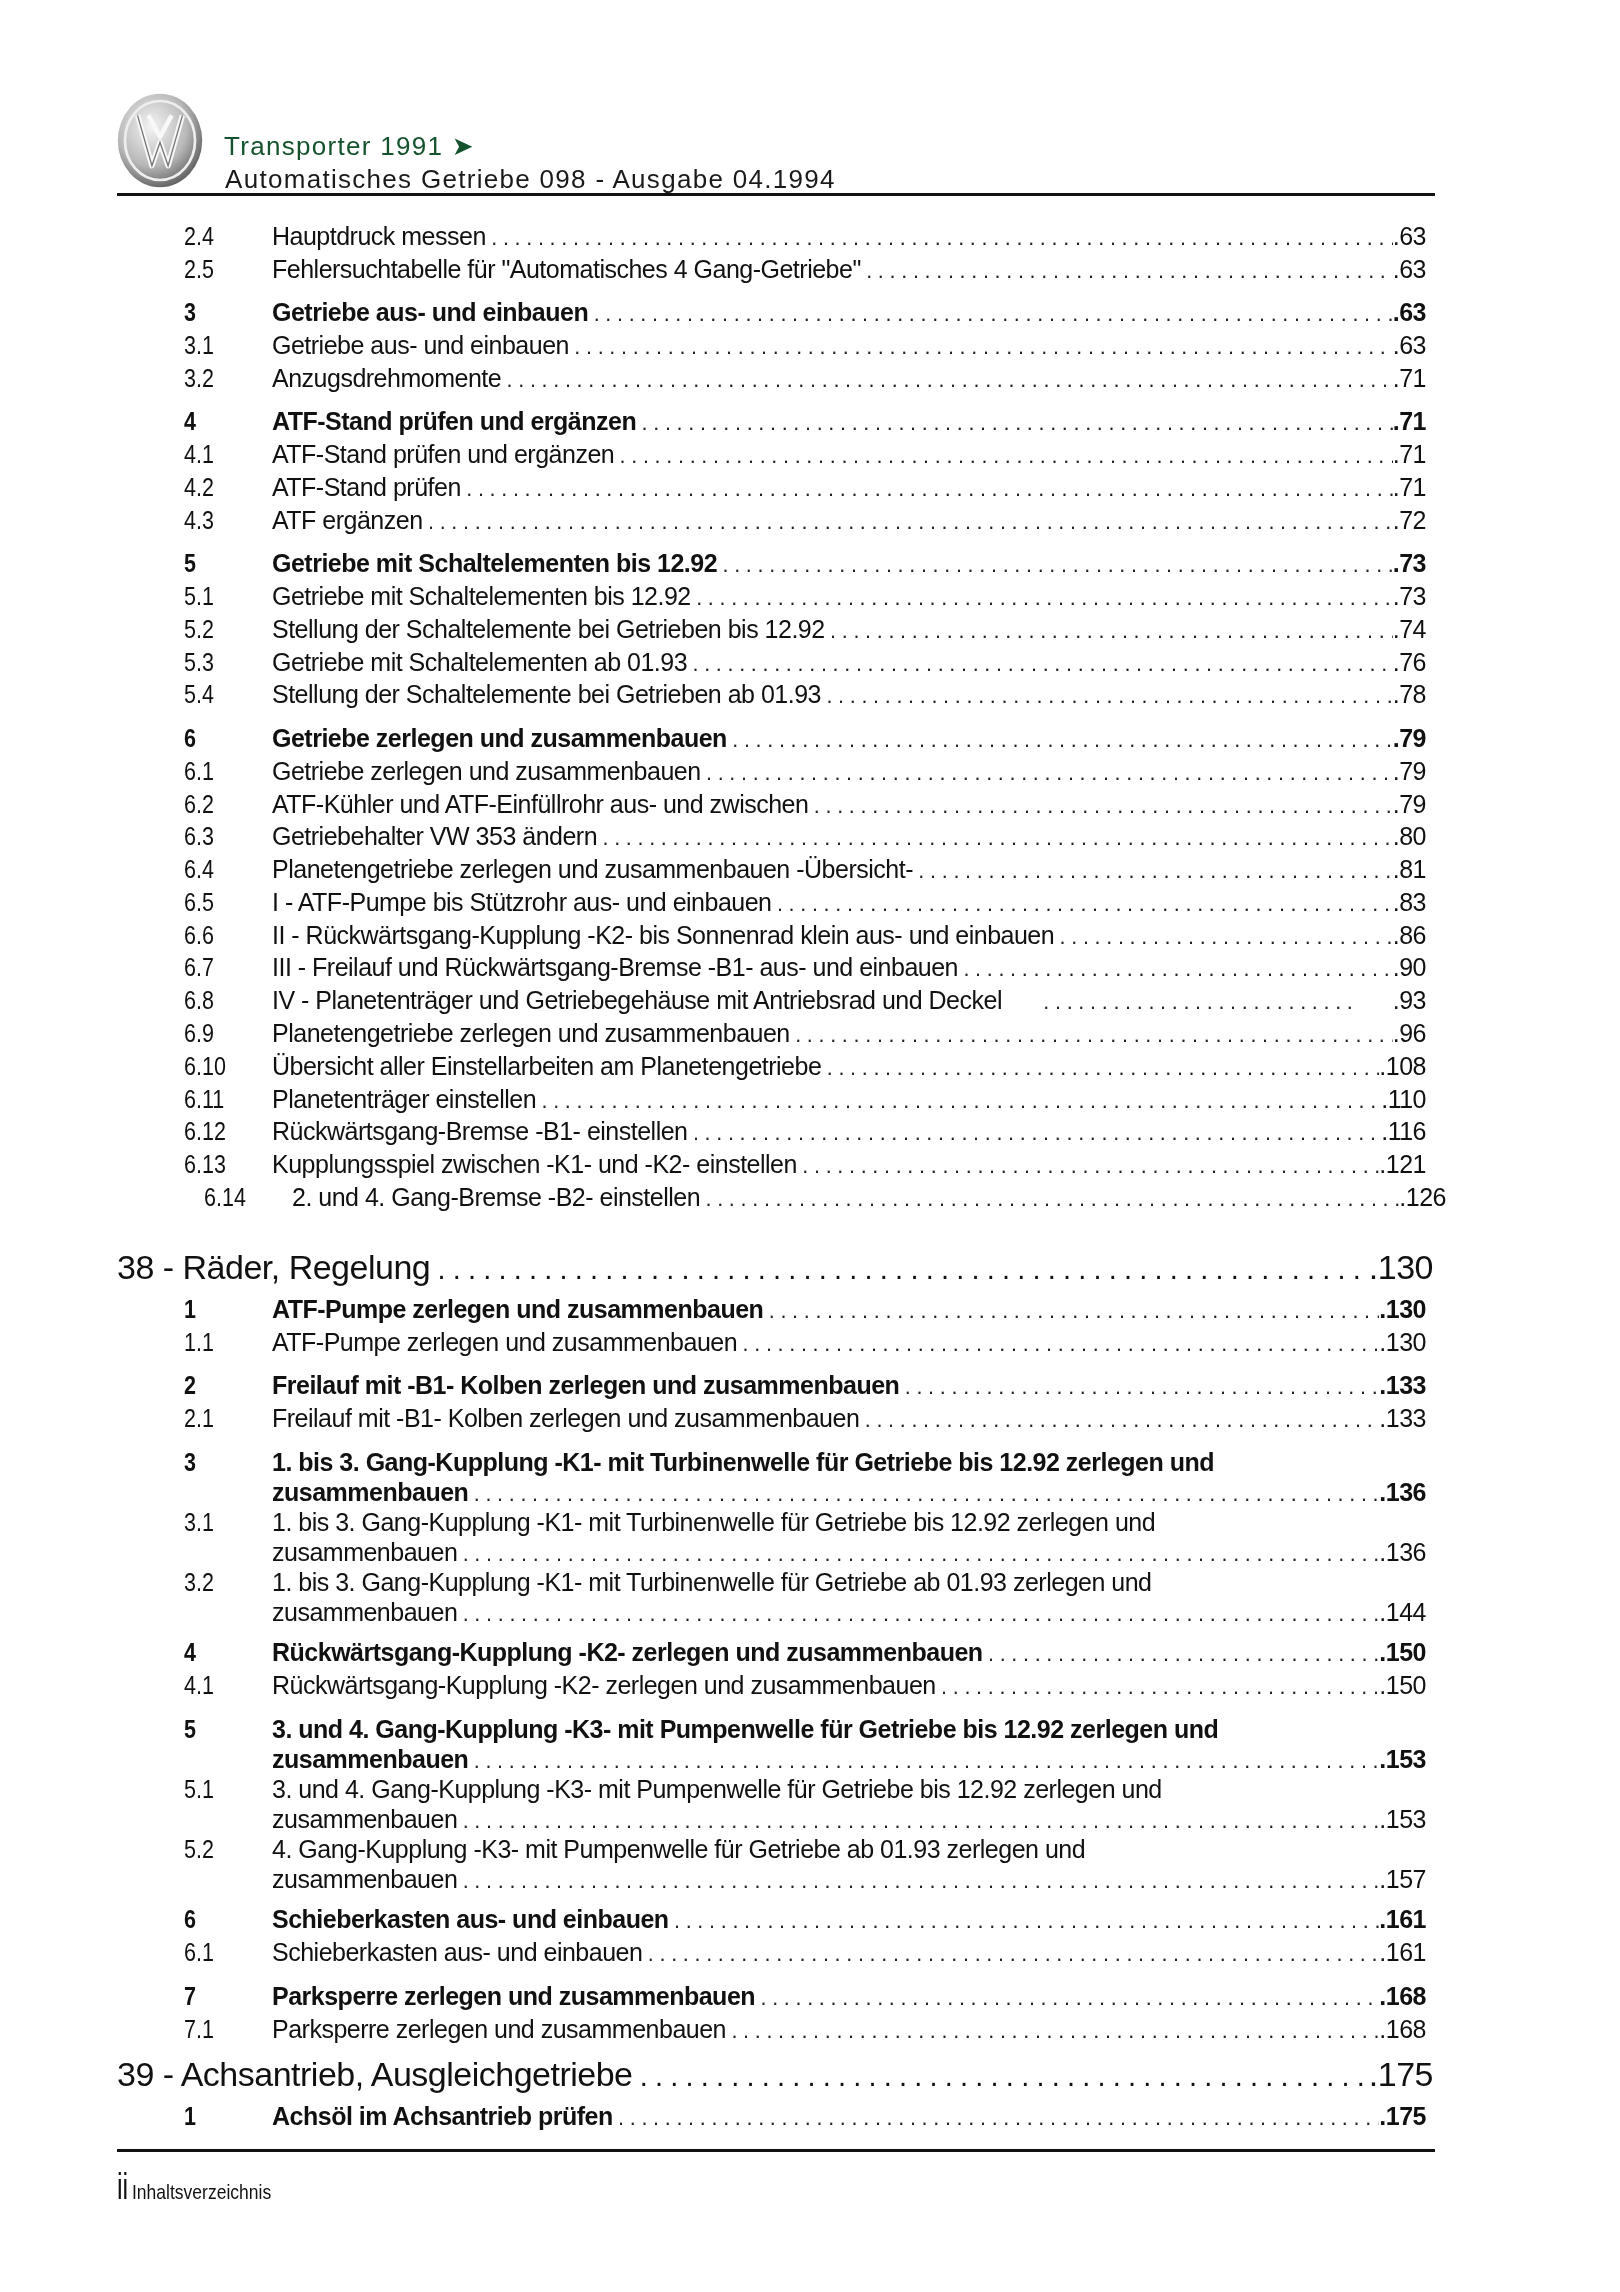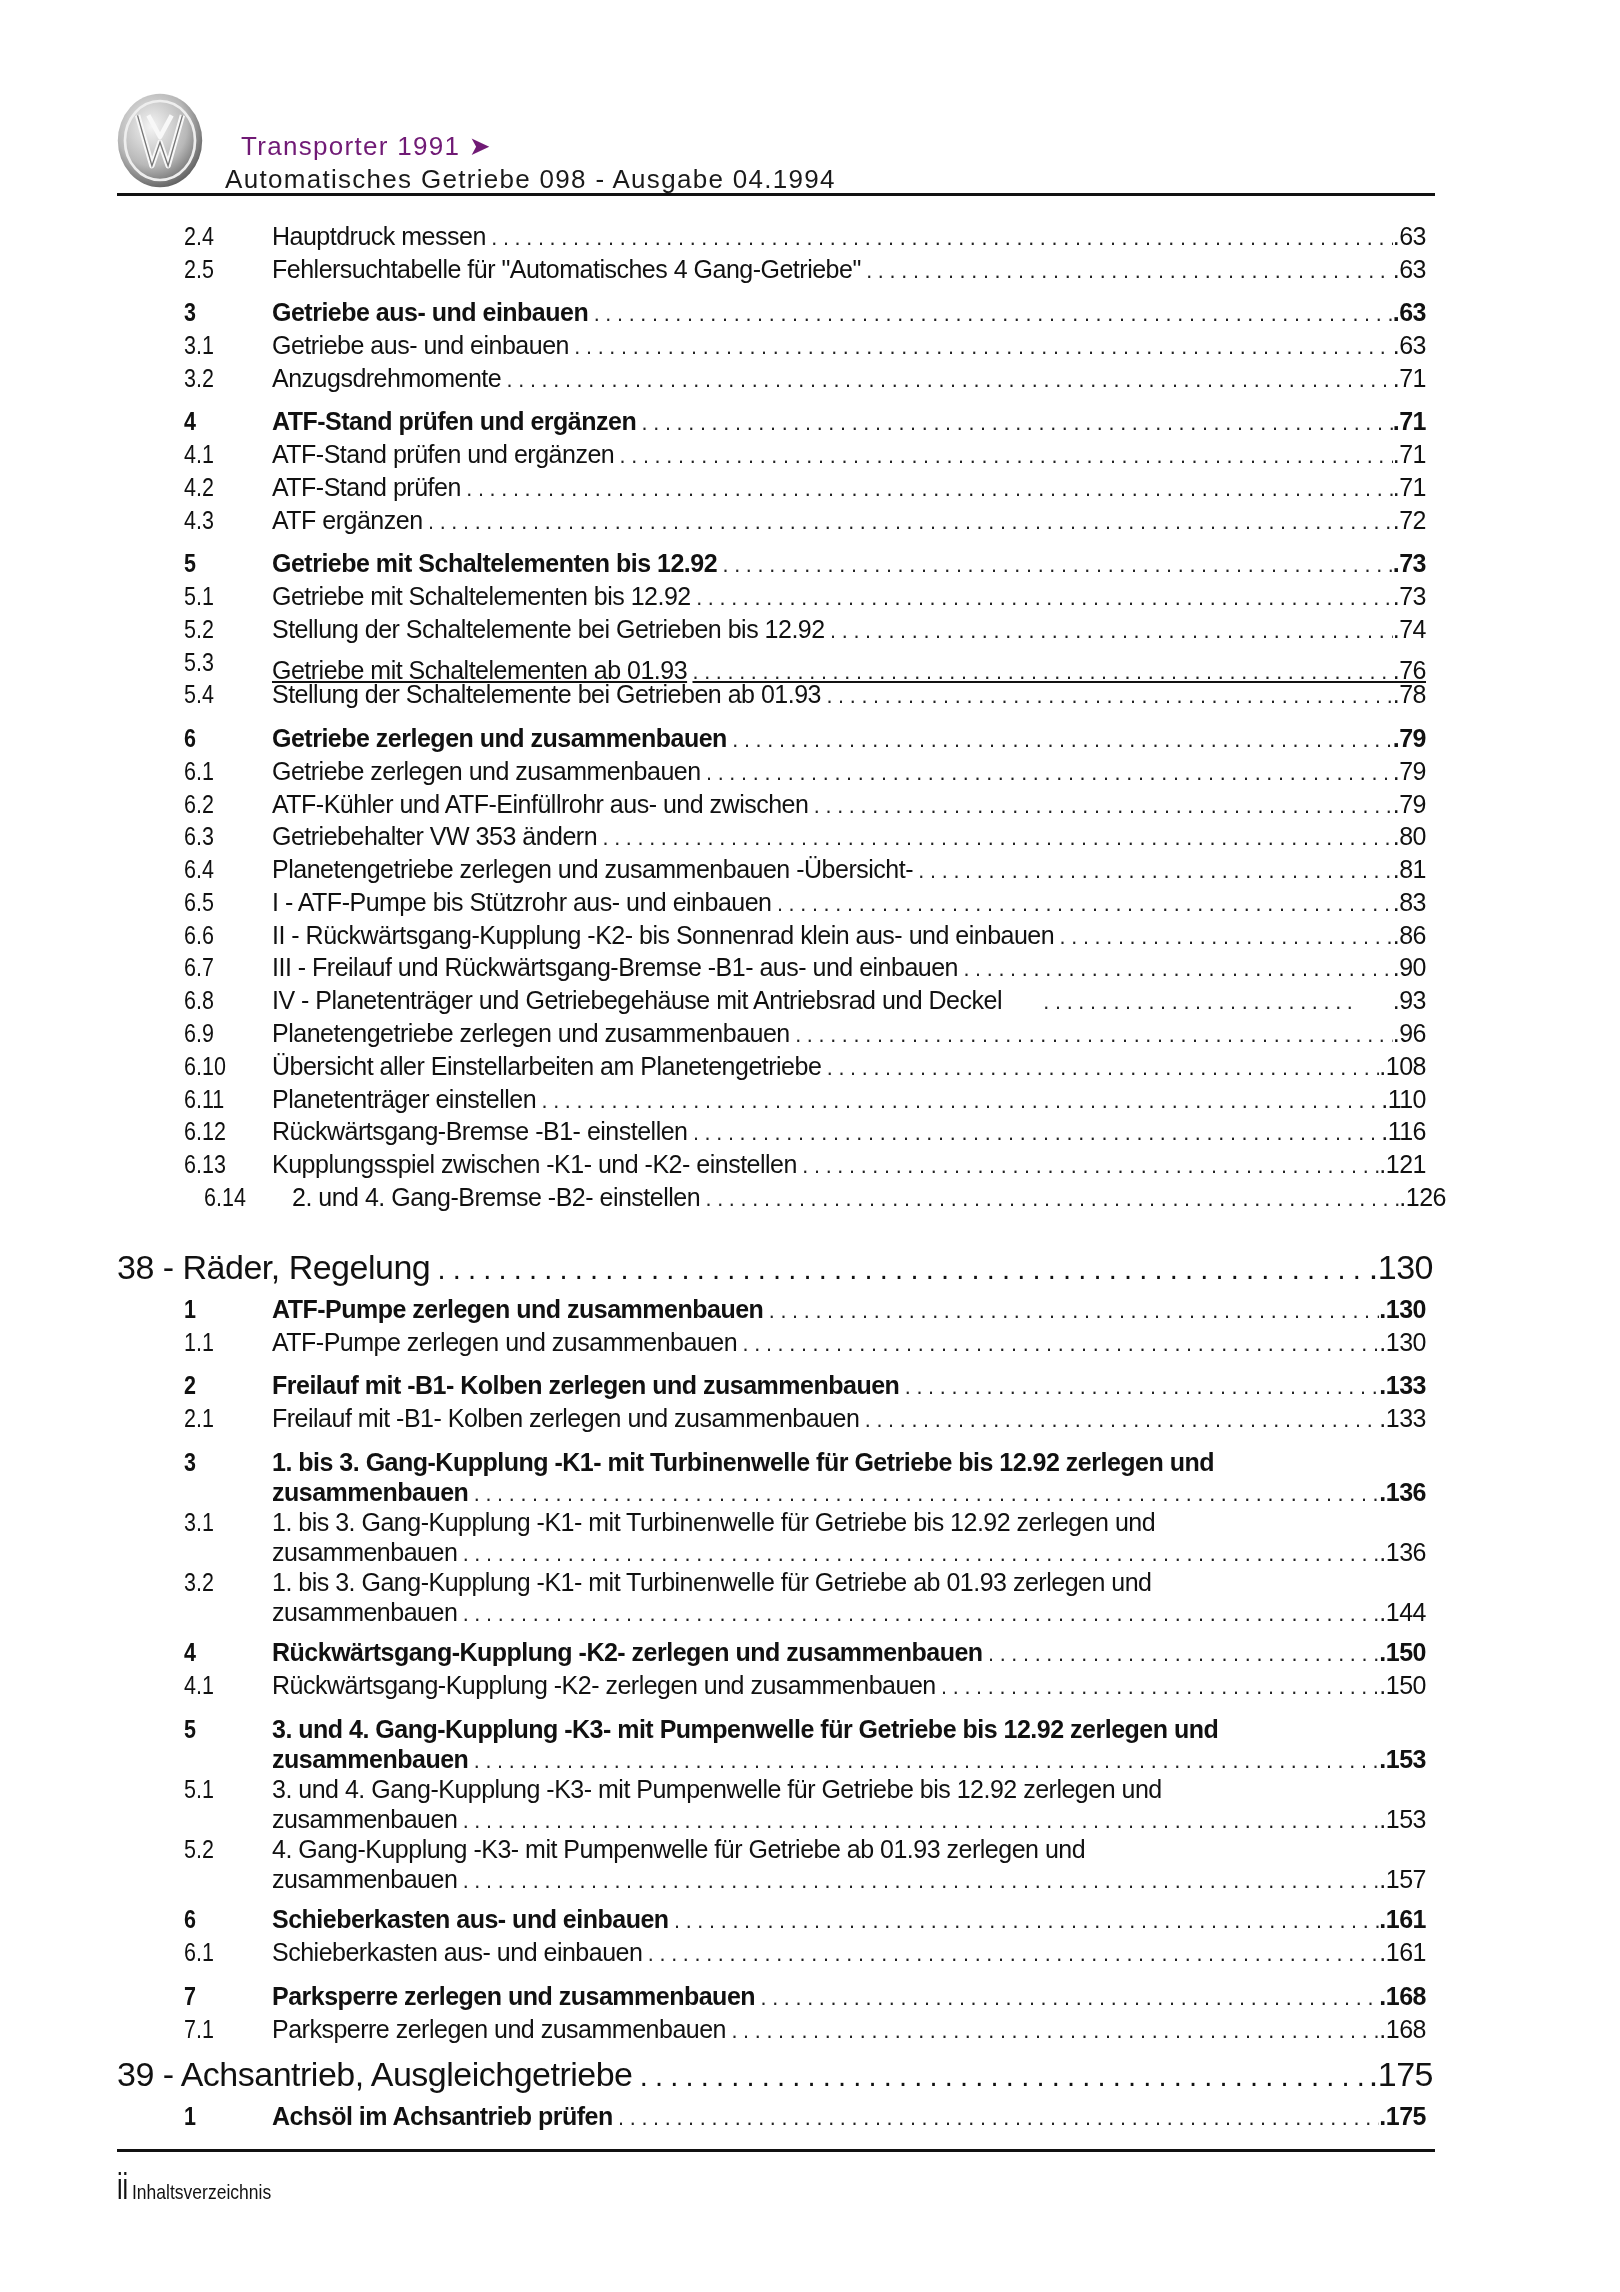--- a/index.html
+++ b/index.html
@@ -1,19 +1,19 @@
 <!DOCTYPE html>
 <html style="font-size:14.3px"><head>
 <meta charset="utf-8">
 <style>
   html, body { margin:0; padding:0; background:#ffffff; }
   body { width:1620px; height:2293px; position:relative; overflow:hidden;
          font-family:"Liberation Sans", sans-serif; color:#111; }
   .logo { position:absolute; left:116px; top:92px; width:88px; height:97px; }
-  .hdr1 { position:absolute; left:241px; top:131px; font-size:26px; letter-spacing:1.3px; color:#701a75; white-space:nowrap; }
+  .hdr1 { position:absolute; left:224px; top:131px; font-size:26px; letter-spacing:1.3px; color:#14532d; white-space:nowrap; }
   .hdr2 { position:absolute; left:225px; top:164px; font-size:26px; letter-spacing:1.3px; color:#1a1a1a; white-space:nowrap; }
   .rule-top { position:absolute; left:117px; top:193px; width:1318px; height:2.7px; background:#111; }
   .rule-bot { position:absolute; left:117px; top:2149px; width:1318px; height:2.7px; background:#111; }
   .footer { position:absolute; left:117px; top:2166px; white-space:nowrap; }
   .footer .pg { font-size:36px; font-family:"Liberation Sans", sans-serif; display:inline-block; transform:scaleX(0.7); transform-origin:left bottom; }
   .footer .lbl { font-size:20.6px; display:inline-block; transform:scaleX(0.85); transform-origin:left bottom; margin-left:-5.4px; }
 
   .toc { position:absolute; left:0; top:0; width:1620px; }
   .row { position:absolute; left:0; width:1620px; height:32px; }
   .num { position:absolute; left:184px; font-size:25px; white-space:nowrap; transform:scaleX(0.86); transform-origin:left top; }
@@ -144,21 +144,21 @@
     <div class="row" style="top: 615px;">
       <span class="num">5.2</span>
       <div class="lead" style="top: 0px;">
         <span class="t sq">Stellung der Schaltelemente bei Getrieben bis 12.92</span>
         <span class="dots">........................................................................................................................................................................................................</span>
         <span class="p sq">.74</span>
       </div>
     </div>
     <div class="row" style="top: 648px;">
       <span class="num">5.3</span>
-      <div class="lead" style="top: 8px; text-decoration: underline;">
+      <div class="lead" style="top: 0px;">
         <span class="t sq">Getriebe mit Schaltelementen ab 01.93</span>
         <span class="dots">........................................................................................................................................................................................................</span>
         <span class="p sq">.76</span>
       </div>
     </div>
     <div class="row" style="top: 680px;">
       <span class="num">5.4</span>
       <div class="lead" style="top: 0px;">
         <span class="t sq">Stellung der Schaltelemente bei Getrieben ab 01.93</span>
         <span class="dots">........................................................................................................................................................................................................</span>

